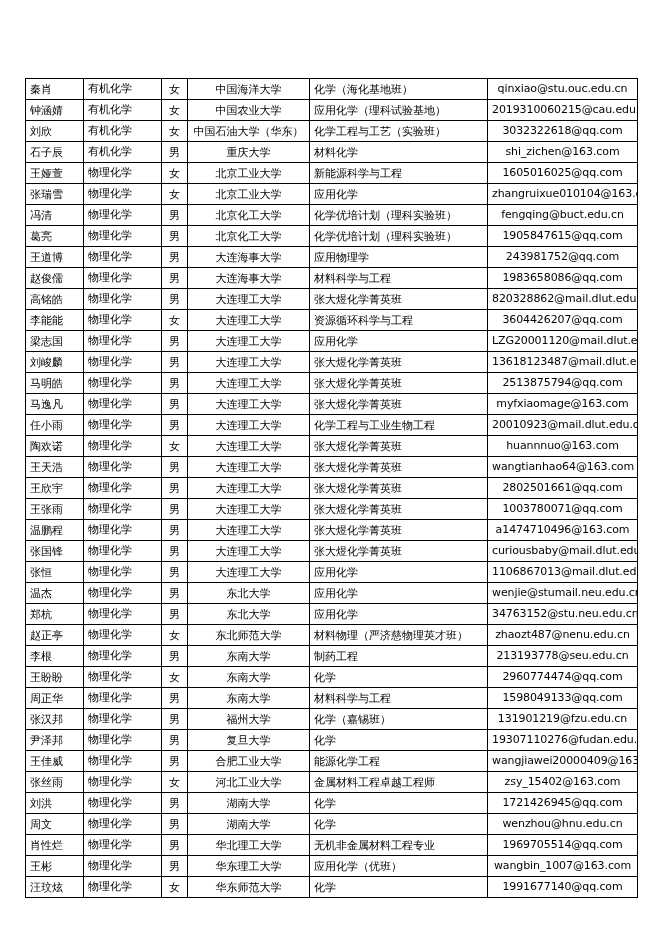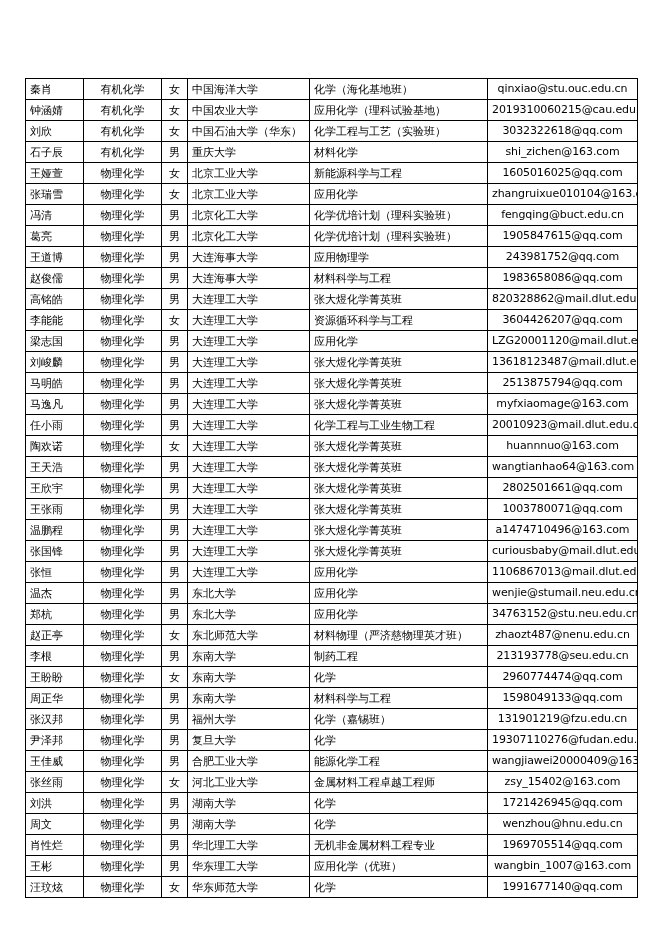--- a/index.html
+++ b/index.html
@@ -44,23 +44,23 @@
     overflow: hidden;
   }
   col.c-name   { width: 58px; }
   col.c-major  { width: 78px; }
   col.c-gender { width: 26px; }
   col.c-univ   { width: 122px; }
   col.c-program{ width: 178px; }
   col.c-email  { width: 150px; }
 
   td.cell-name    { text-align: left; }
-  td.cell-major   { text-align: center; }
+  td.cell-major   { text-align: left; font-family: Liberation Mono, monospace; }
   td.cell-gender  { text-align: center; }
-  td.cell-univ    { text-align: left; }
+  td.cell-univ    { text-align: center; }
   td.cell-program { text-align: left; }
   td.cell-email   {
     text-align: center;
     font-family: "DejaVu Sans", "Liberation Sans", sans-serif;
     font-size: 9.5px;
     letter-spacing: -0.1px;
   }
 </style>
 </head>
 <body>

